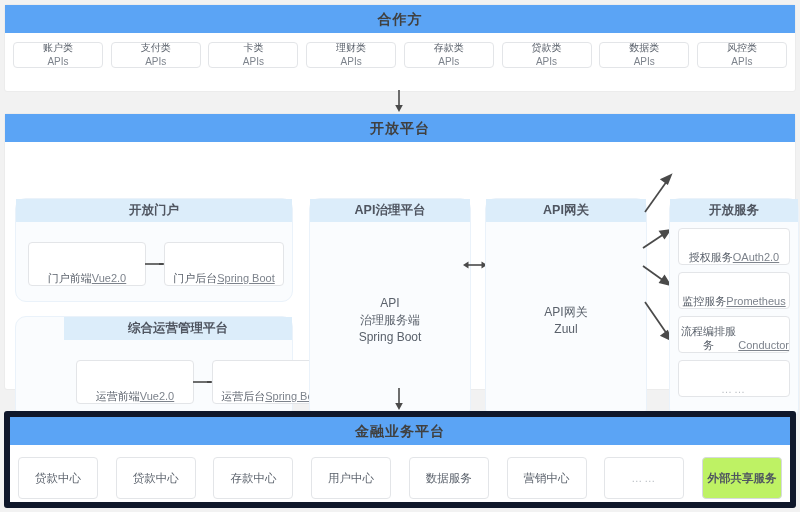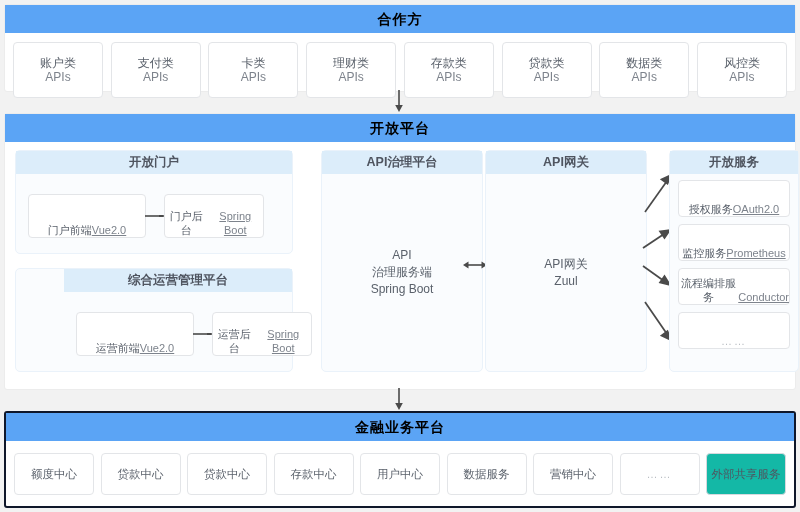--- a/index.html
+++ b/index.html
@@ -24,21 +24,21 @@
 
   
   .panel {
     position: absolute;
     background: #ffffff;
     border-radius: 3px;
     box-sizing: border-box;
   }
   .band {
     background: #5ba4f5;
-    color: #000000;
+    color: #404040;
     font-size: 14px;
     font-weight: bold;
     text-align: center;
     line-height: 28px;
     height: 28px;
     letter-spacing: 1px;
   }
 
   
   #partners {
@@ -49,29 +49,29 @@
     border: 1px solid #ececec;
   }
   #partners .row {
     display: flex;
     justify-content: space-between;
     padding: 9px 8px 0 8px;
     box-sizing: border-box;
   }
   .api-box {
     width: 90px;
-    height: 56px;
+    height: 26px;
     border: 1px solid #e3e5e8;
     border-radius: 4px;
     background: #fff;
     display: flex;
     flex-direction: column;
     align-items: center;
     justify-content: center;
-    font-size: 12px;
+    font-size: 10px;
     line-height: 14px;
     color: #5a616b;
     box-sizing: border-box;
   }
   .api-box .l2 { color: #7d838c; }
 
   
   #openplat {
     left: 4px;
     top: 113px;
@@ -81,22 +81,23 @@
   }
   #openplat .inner {
     position: relative;
     height: 249px;
   }
 
   .subpanel {
     position: absolute;
     background: #fafcfe;
     border: 1px solid #eaf2fa;
-    border-radius: 5px;
-    box-sizing: border-box;
+    border-radius: 11px;
+    box-sizing: border-box;
+    margin-top: 48px;
   }
   .subhead {
     background: #dcedfa;
     color: #4f5560;
     font-size: 12.5px;
     font-weight: bold;
     text-align: center;
     line-height: 23px;
     height: 23px;
   }
@@ -118,29 +119,29 @@
   .node .l2 { color: #7d838c; text-decoration: underline; }
 
   
   #grp-portal  { left: 10px;  top: 8px;  width: 278px; height: 104px; }
   #grp-ops     { left: 10px;  top: 126px; width: 278px; height: 104px; padding-left: 48px; }
   .pairwrap {
     position: relative;
     height: 81px;
   }
   .pair-l { position: absolute; left: 12px;  top: 20px; width: 118px; height: 44px; }
-  .pair-r { position: absolute; left: 148px; top: 20px; width: 100px; height: 44px; }
+  .pair-r { position: absolute; left: 148px; top: 20px; width: 120px; height: 44px; }
   .pair-arrow {
     position: absolute;
     left: 129px; top: 41px;
     width: 20px; height: 2px;
   }
 
   
-  #grp-gov { left: 316px; top: 8px; width: 162px; height: 222px; }
+  #grp-gov { left: 304px; top: 8px; width: 162px; height: 222px; }
   #grp-gov .body, #grp-gw .body {
     height: 197px;
     display: flex;
     align-items: center;
     justify-content: center;
     font-size: 12px;
     line-height: 17px;
     text-align: center;
     color: #5a616b;
   }
@@ -171,21 +172,21 @@
     width: 42px; height: 222px;
     overflow: visible;
   }
 
   
   #finance {
     left: 4px;
     top: 411px;
     width: 792px;
     height: 97px;
-    border: 2px solid #0f172a;
+    border: 6px solid #0f172a;
   }
   #finance .row {
     display: flex;
     justify-content: space-between;
     padding: 12px 8px 0 8px;
     box-sizing: border-box;
   }
   .center-box {
     width: 80px;
     height: 42px;
@@ -195,23 +196,24 @@
     display: flex;
     align-items: center;
     justify-content: center;
     font-size: 11.5px;
     color: #5a616b;
     box-sizing: border-box;
     text-align: center;
     line-height: 14px;
   }
   .center-box.shared {
-    background: #14b8a6;
+    background: #bef264;
     border-color: #d6d9de;
     color: #4f5560;
+    font-weight: bold;
   }
 
   
   .vconn {
     position: absolute;
     width: 14px;
     height: 22px;
   }
   #conn-top    { left: 392px; top: 90px; }
   #conn-bottom { left: 392px; top: 388px; }
@@ -373,23 +375,20 @@
 
   <svg class="vconn" id="conn-bottom" viewBox="0 0 14 22">
     <line x1="7" y1="0" x2="7" y2="16" stroke="#4a4a4a" stroke-width="1.6"></line>
     <polygon points="7,22 3.2,15 10.8,15" fill="#4a4a4a"></polygon>
   </svg>
 
   <div class="panel" id="finance">
     <div class="band">金融业务平台</div>
     <div class="row">
       <div class="center-box">
-        <span>额度中心</span>
-      </div>
-      <div class="center-box">
         <span>贷款中心</span>
       </div>
       <div class="center-box">
         <span>贷款中心</span>
       </div>
       <div class="center-box">
         <span>存款中心</span>
       </div>
       <div class="center-box">
         <span>用户中心</span>

